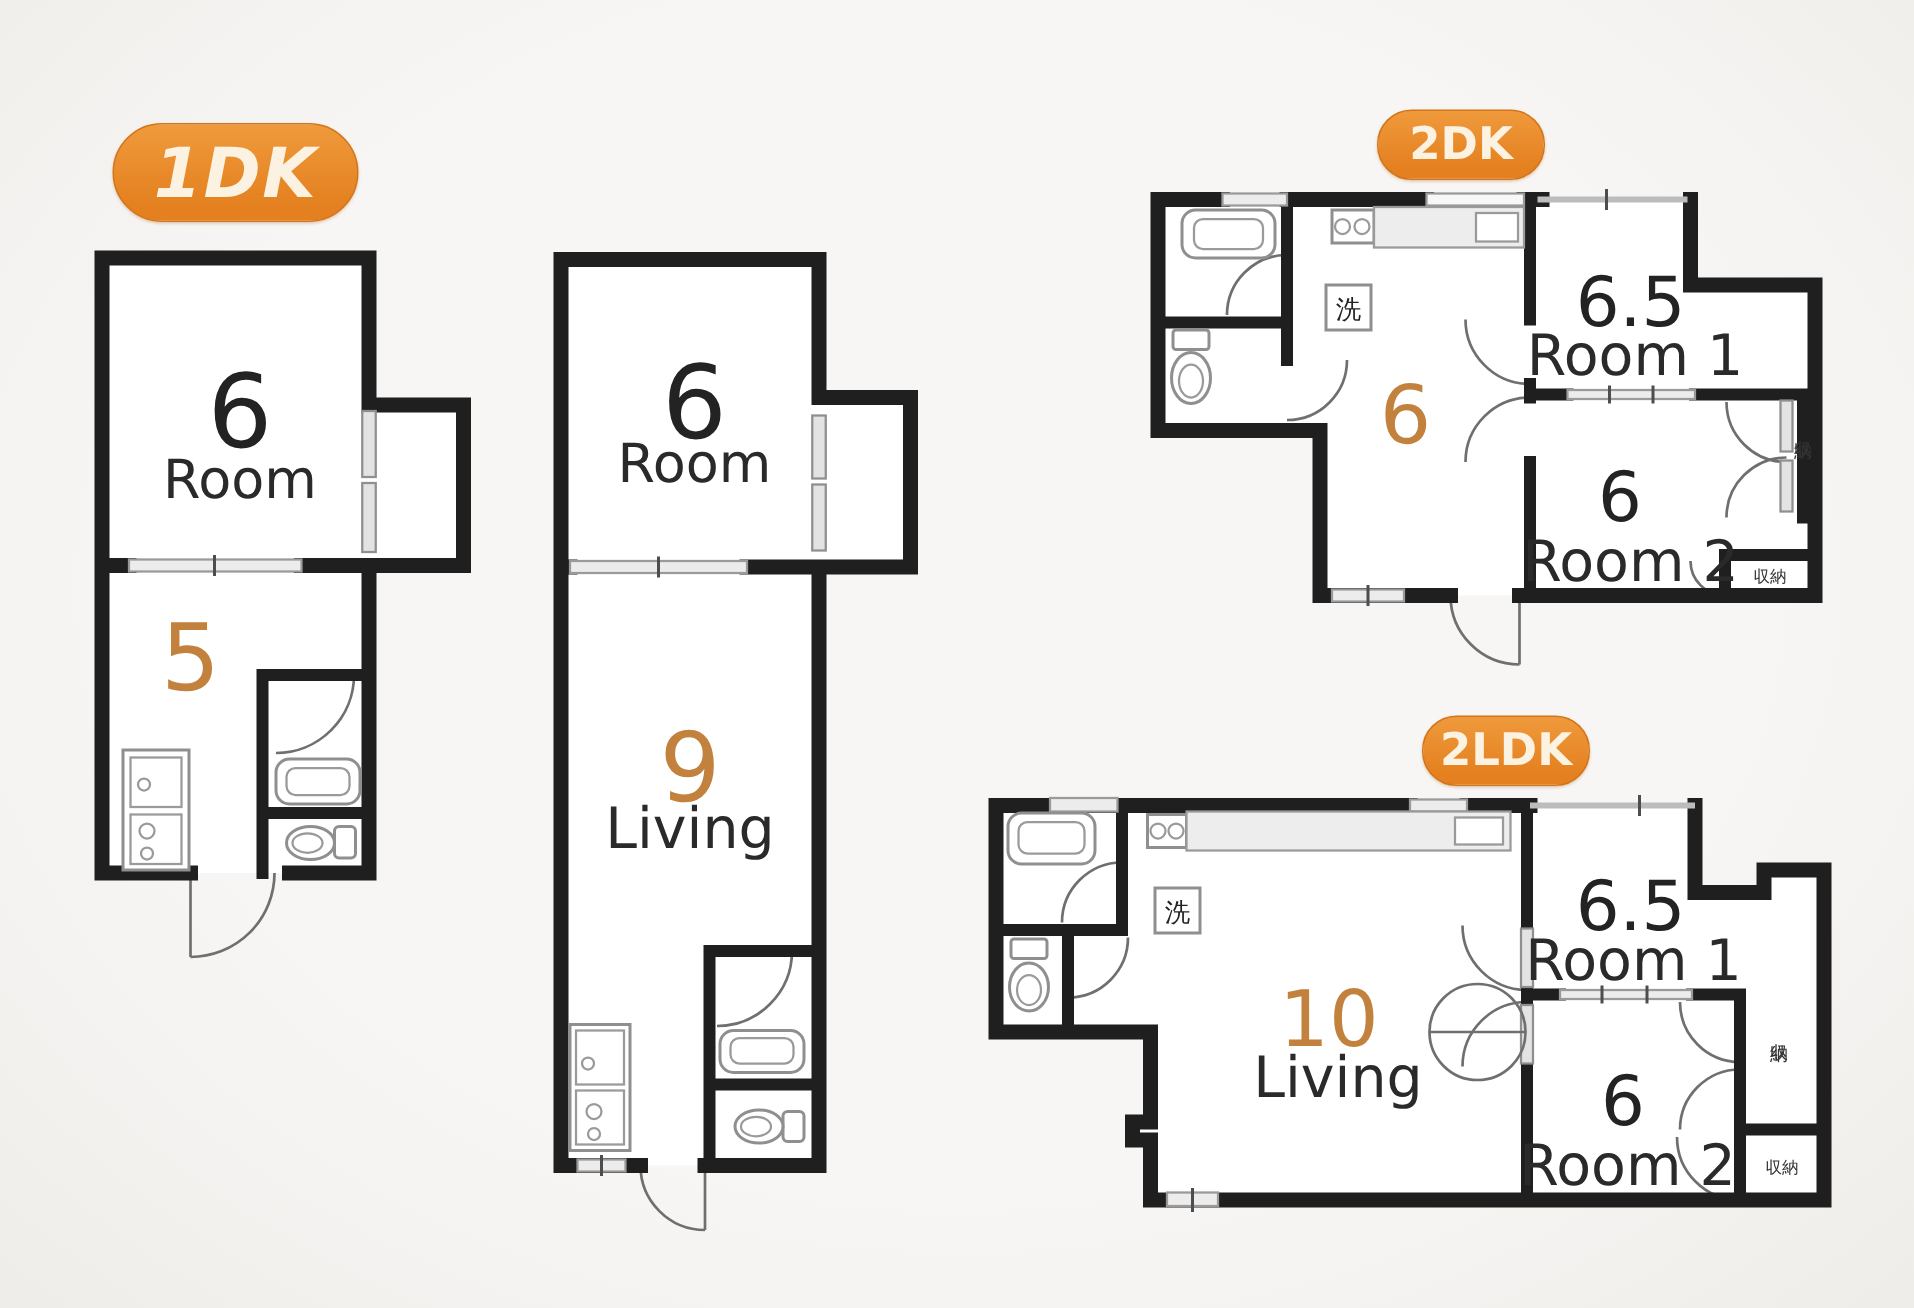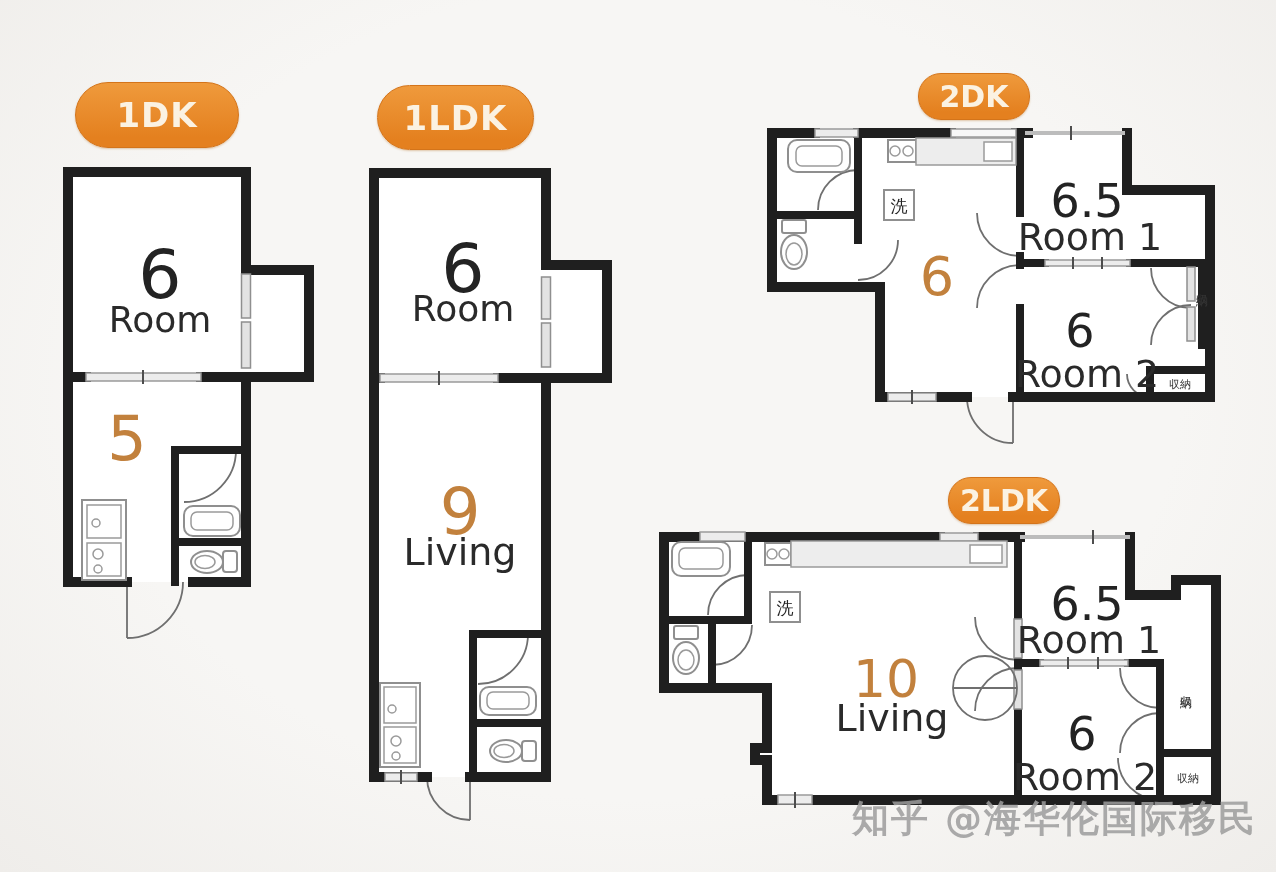--- a/index.html
+++ b/index.html
@@ -10,21 +10,21 @@
   }
   .plan { position:absolute; }
   .plan svg { display:block; overflow:visible; }
 
   .badge {
     position:absolute; display:flex; align-items:center; justify-content:center;
     background:linear-gradient(180deg,#ef9a3c 0%, #e4801f 85%);
     border:1px solid #d4741a; color:#fbf2e2; font-weight:bold;
     box-shadow:0 1px 2px rgba(180,110,30,.35);
   }
-  .badge-lg { width:162px; height:64px; border-radius:33px; font-size:34px; letter-spacing:1px; }
+  .badge-lg { width:162px; height:64px; border-radius:33px; font-size:46px; letter-spacing:1px;font-style:italic; }
   .badge-sm { width:110px; height:45px; border-radius:23px; font-size:30px; }
 
   
   .wall   { stroke:#1f1f1f; stroke-width:10; fill:none; stroke-linecap:square; }
   .wall-i { stroke:#1f1f1f; stroke-width:8;  fill:none; stroke-linecap:square; }
   .floor  { fill:#ffffff; stroke:none; }
   .fix    { stroke:#8f8f8f; stroke-width:2; fill:#ffffff; }
   .fixthin{ stroke:#9a9a9a; stroke-width:1.5; fill:#ffffff; }
   .arc    { stroke:#6f6f6f; stroke-width:1.8; fill:none; }
   .win    { fill:#ececec; stroke:#9a9a9a; stroke-width:1.5; }
@@ -51,21 +51,20 @@
     font-size:37px; font-weight:bold; color:#9d9d9d; opacity:.85;
     letter-spacing:2px; white-space:nowrap; z-index:10;
   }
 </style>
 </head>
 <body>
 
 <div class="canvas">
 
   <div class="badge badge-lg" style="left:75px; top:82px;">1DK</div>
-  <div class="badge badge-lg" style="left:377px; top:85px; width:155px; height:63px;">1LDK</div>
   <div class="badge badge-sm" style="left:918px; top:73px;">2DK</div>
   <div class="badge badge-sm" style="left:948px; top:477px;">2LDK</div>
 
   <section class="plan" style="left:58px; top:162px;">
     <svg width="270" height="550" viewBox="0 0 270 550">
       <path class="floor" d="M10 10 H188 V108 H251 V215 H188 V420 H10 Z"></path>
       <g>
         <path class="arc" d="M178 288 A52 52 0 0 1 126 340"></path>
         <path class="arc" d="M69 476 A56 56 0 0 0 125 420"></path>
           <line class="arc" x1="69" y1="420" x2="69" y2="476"></line>
@@ -269,15 +268,14 @@
       <text class="t-room-sm" x="244" y="213" text-anchor="middle">Living</text>
       <text class="t-num-md" x="439" y="102" text-anchor="middle">6.5</text>
       <text class="t-room-sm" x="441" y="135" text-anchor="middle">Room 1</text>
       <text class="t-num-md" x="434" y="232" text-anchor="middle">6</text>
       <text class="t-room-sm" x="437" y="272" text-anchor="middle">Room 2</text>
       <text class="t-cjk-sm" x="540" y="264" text-anchor="middle">収納</text>
     </svg>
     <div class="vlabel" style="left:532px; top:168px;">収納</div>
   </section>
 
-  <div class="watermark">知乎 @海华伦国际移民</div>
 
 </div>
 
 </body></html>

